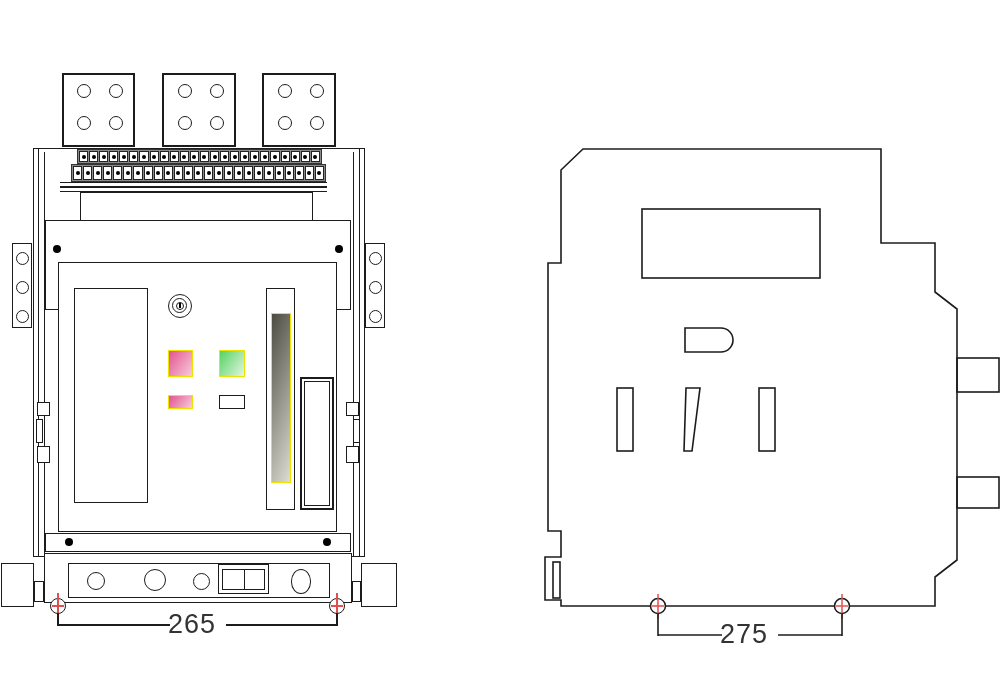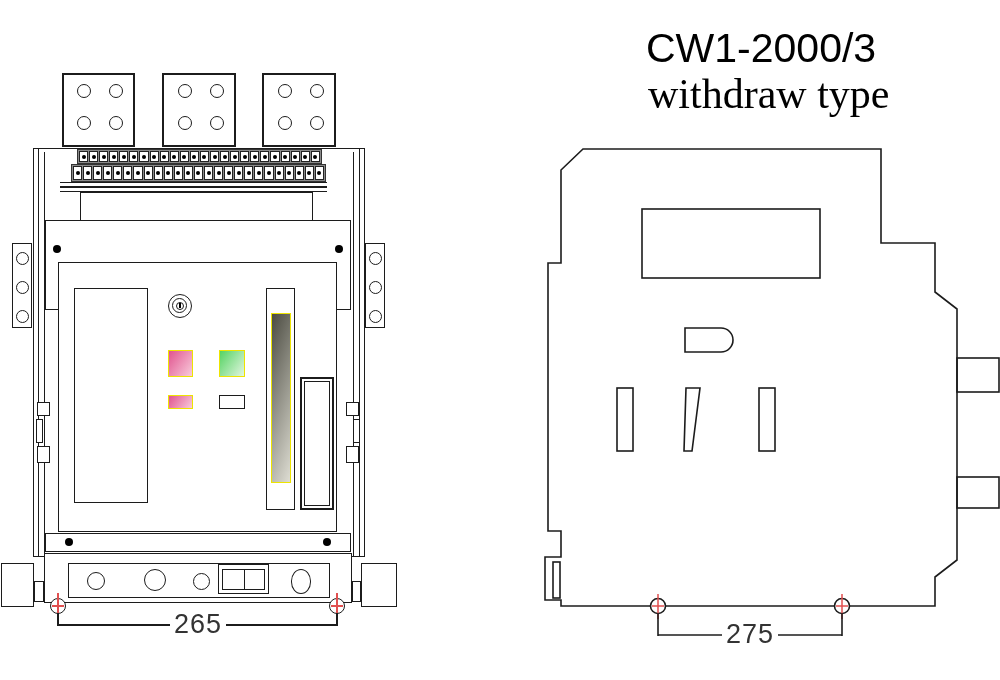--- a/index.html
+++ b/index.html
@@ -25,21 +25,21 @@
   .band{border-top:1.5px solid var(--line);border-bottom:1.5px solid var(--line);
         background:linear-gradient(to bottom,transparent 42%,var(--line) 42%,var(--line) 58%,transparent 58%)}
   .pinkgrad{background:linear-gradient(125deg,var(--pink-dark),var(--pink-light));
             border:1.5px solid var(--highlight-yellow)}
   .greengrad{background:linear-gradient(125deg,var(--green-dark),var(--green-light));
              border:1.5px solid var(--highlight-yellow)}
   .slotgrad{background:linear-gradient(110deg,var(--slot-dark),var(--slot-light));
             border:1.5px solid var(--highlight-yellow)}
   .redv{background:var(--anchor-red)}
   .dimline{background:var(--line)}
-  .dimtext{color:var(--dim-text);font-size:27px;line-height:27px;text-align:center;letter-spacing:1px}
+  .dimtext{color:var(--dim-text);font-size:27px;line-height:27px;letter-spacing:1px}
   .title1{font-family:"Liberation Sans",sans-serif;font-size:41px;line-height:44px;color:#000}
   .title2{font-family:"Liberation Serif",serif;font-size:42px;line-height:44px;color:#000}
   svg{display:block;overflow:visible}
 </style>
 </head>
 <body>
 
 <div id="stage">
 
   <div class="a" style="left:0;top:0;width:440px;height:680px">
@@ -194,22 +194,20 @@
     <div class="a redv" style="left:336px;top:593px;width:1.5px;height:26px"></div>
     <div class="a redv" style="left:331px;top:605px;width:12px;height:1.5px"></div>
 
     <div class="a dimline" style="left:57px;top:613px;width:1.5px;height:13px"></div>
     <div class="a dimline" style="left:336px;top:613px;width:1.5px;height:13px"></div>
     <div class="a dimline" style="left:58px;top:624px;width:112px;height:1.5px"></div>
     <div class="a dimline" style="left:226px;top:624px;width:111px;height:1.5px"></div>
     <div class="a dimtext" style="left:168px;top:611px;width:60px">265</div>
   </div>
 
-  <div class="a title1" style="left:646px;top:26px;width:340px">CW1-2000/3</div>
-  <div class="a title2" style="left:648px;top:72px;width:340px">withdraw type</div>
 
   <svg class="a" style="left:540px;top:140px" width="465" height="505" viewBox="540 140 465 505" fill="none" stroke="#1c1c1c" stroke-width="1.6">
     <path fill="#ffffff" d="
       M583,149 L881,149 L881,243 L935,243 L935,292 L957,309 L957,560 L935,577 L935,606
       L561,606 L561,600 L545,600 L545,557 L561,557 L561,531 L548,531 L548,263 L561,263 L561,170 Z"></path>
     <rect x="553" y="562" width="7" height="36"></rect>
     <rect x="642" y="209" width="178" height="69"></rect>
     <path d="M685,328 h36 a12,12 0 0 1 0,24 h-36 z"></path>
     <rect x="617" y="388" width="16" height="63"></rect>
     <polygon points="686,388 700,388 692,451 684,451"></polygon>

